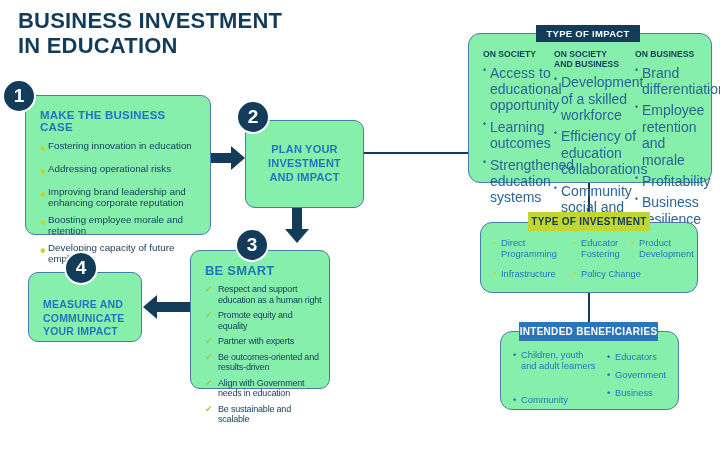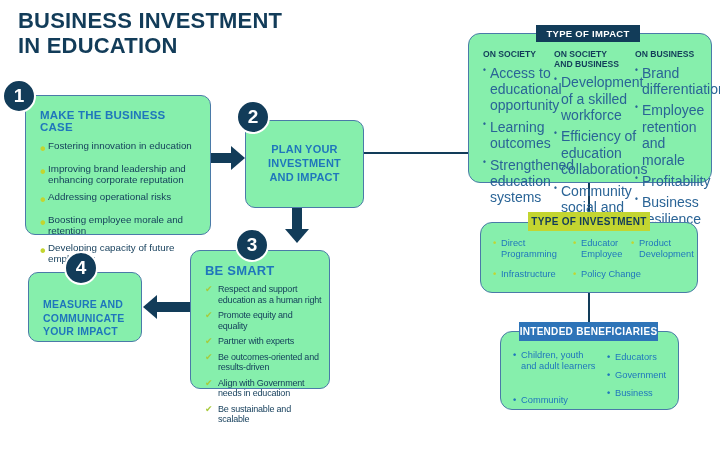--- a/index.html
+++ b/index.html
@@ -120,25 +120,25 @@
 
   <div class="box" id="box1">
     <div class="step-h">MAKE THE BUSINESS CASE</div>
     <div class="items">
       <div class="li">
           <span class="dot lime"></span>
           <span class="li-text">Fostering innovation in education</span>
         </div>
       <div class="li">
           <span class="dot lime"></span>
+          <span class="li-text">Addressing operational risks</span>
+        </div>
+      <div class="li">
+          <span class="dot lime"></span>
           <span class="li-text">Improving brand leadership and enhancing corporate reputation</span>
-        </div>
-      <div class="li">
-          <span class="dot lime"></span>
-          <span class="li-text">Addressing operational risks</span>
         </div>
       <div class="li">
           <span class="dot lime"></span>
           <span class="li-text">Boosting employee morale and retention</span>
         </div>
       <div class="li">
           <span class="dot lime"></span>
           <span class="li-text">Developing capacity of future employees</span>
         </div>
     </div>
@@ -251,21 +251,21 @@
         <div class="li">
             <span class="dot lime"></span>
             <span class="li-text">Infrastructure</span>
           </div>
       </div>
     </div>
     <div class="vcol" id="vcol2">
       <div class="items">
         <div class="li">
             <span class="dot lime"></span>
-            <span class="li-text">Educator Employee</span>
+            <span class="li-text">Educator Fostering</span>
           </div>
         <div class="li">
             <span class="dot lime"></span>
             <span class="li-text">Policy Change</span>
           </div>
       </div>
     </div>
     <div class="vcol" id="vcol3">
       <div class="items">
         <div class="li">

